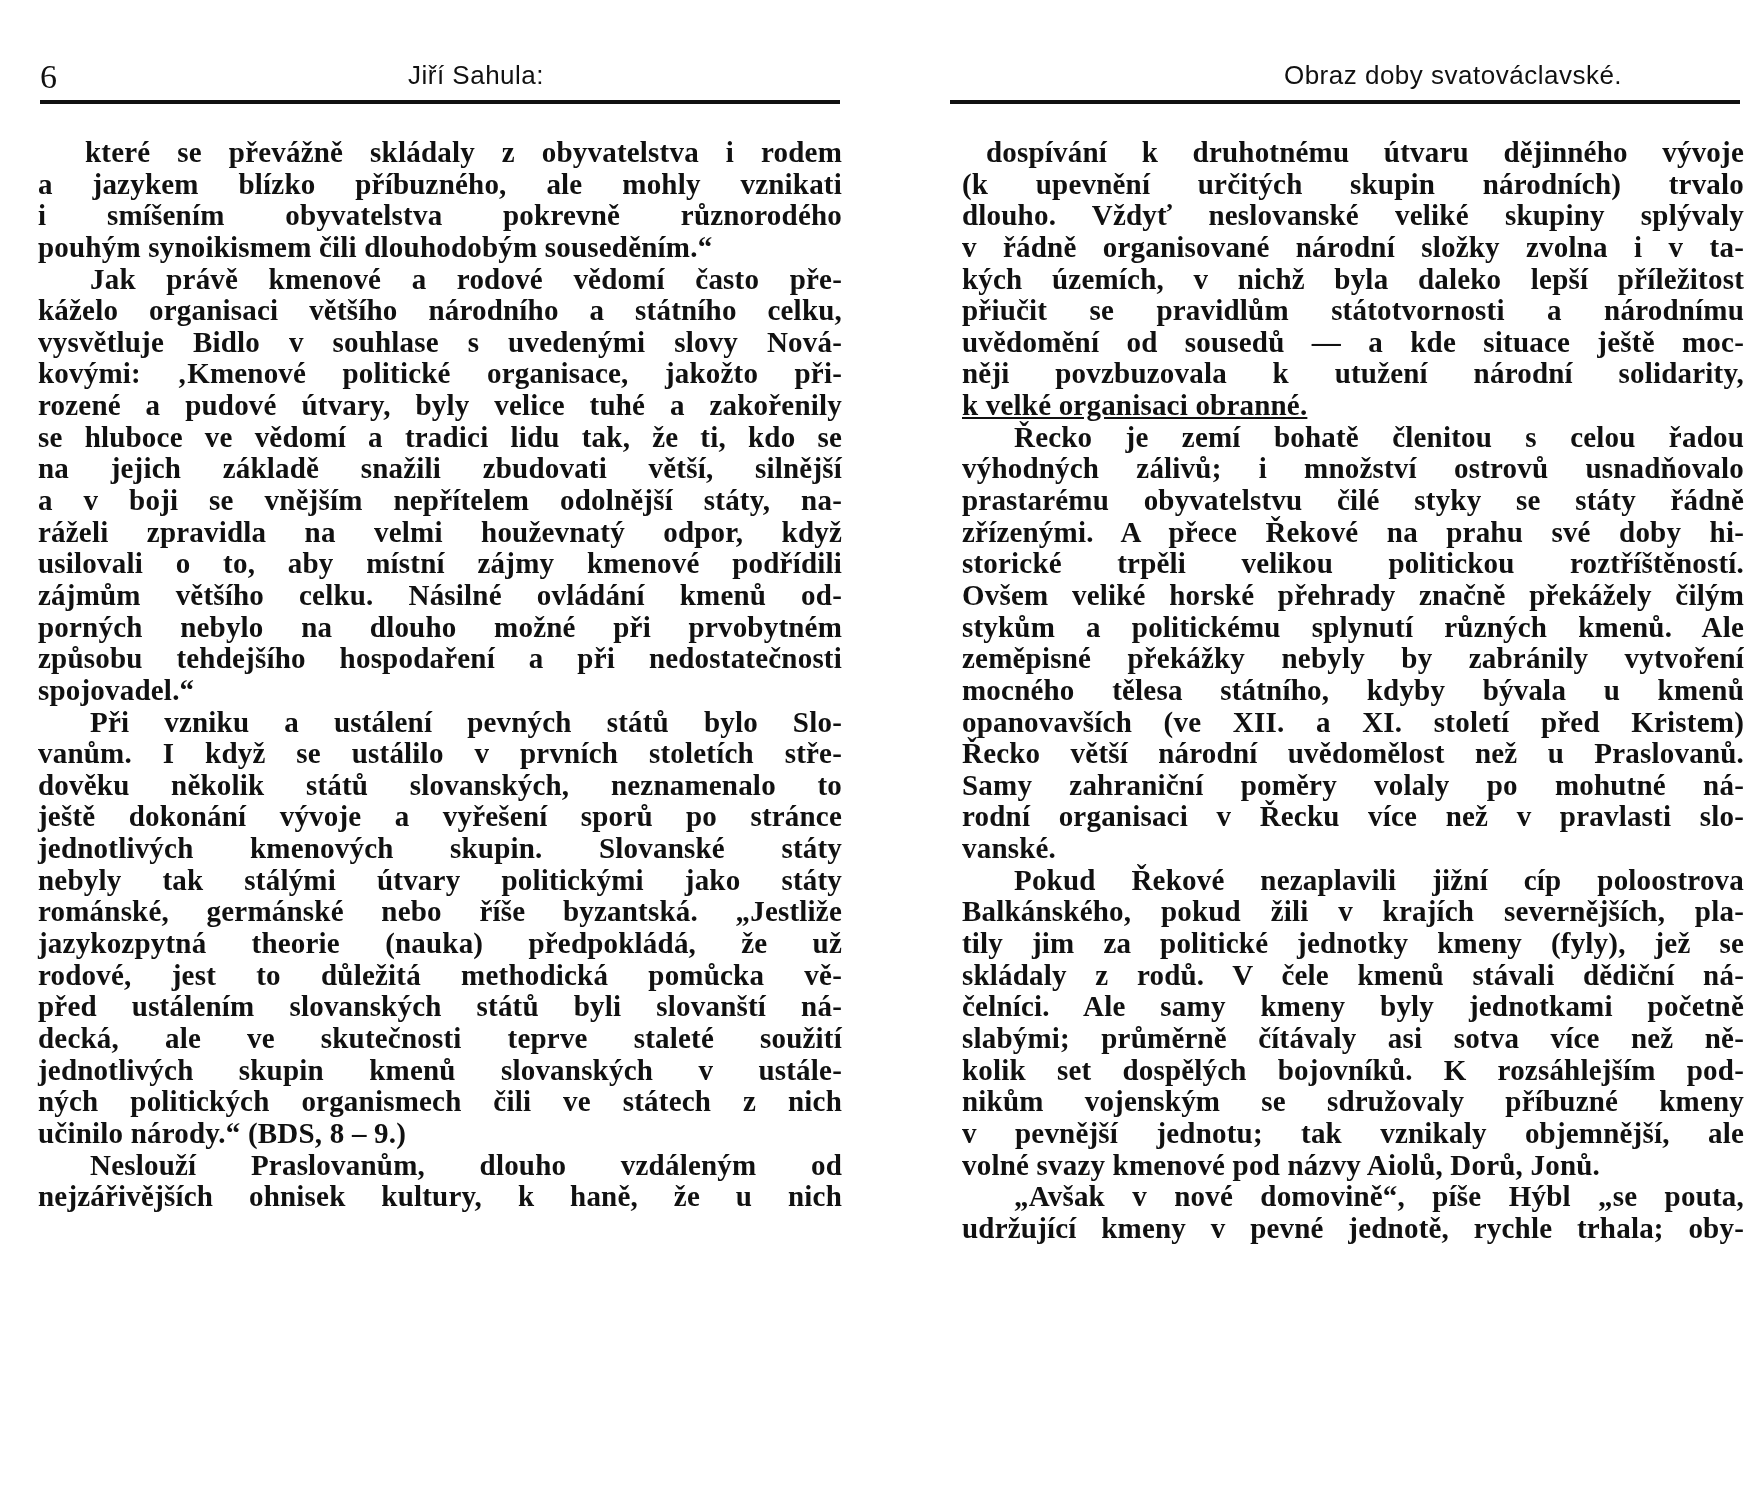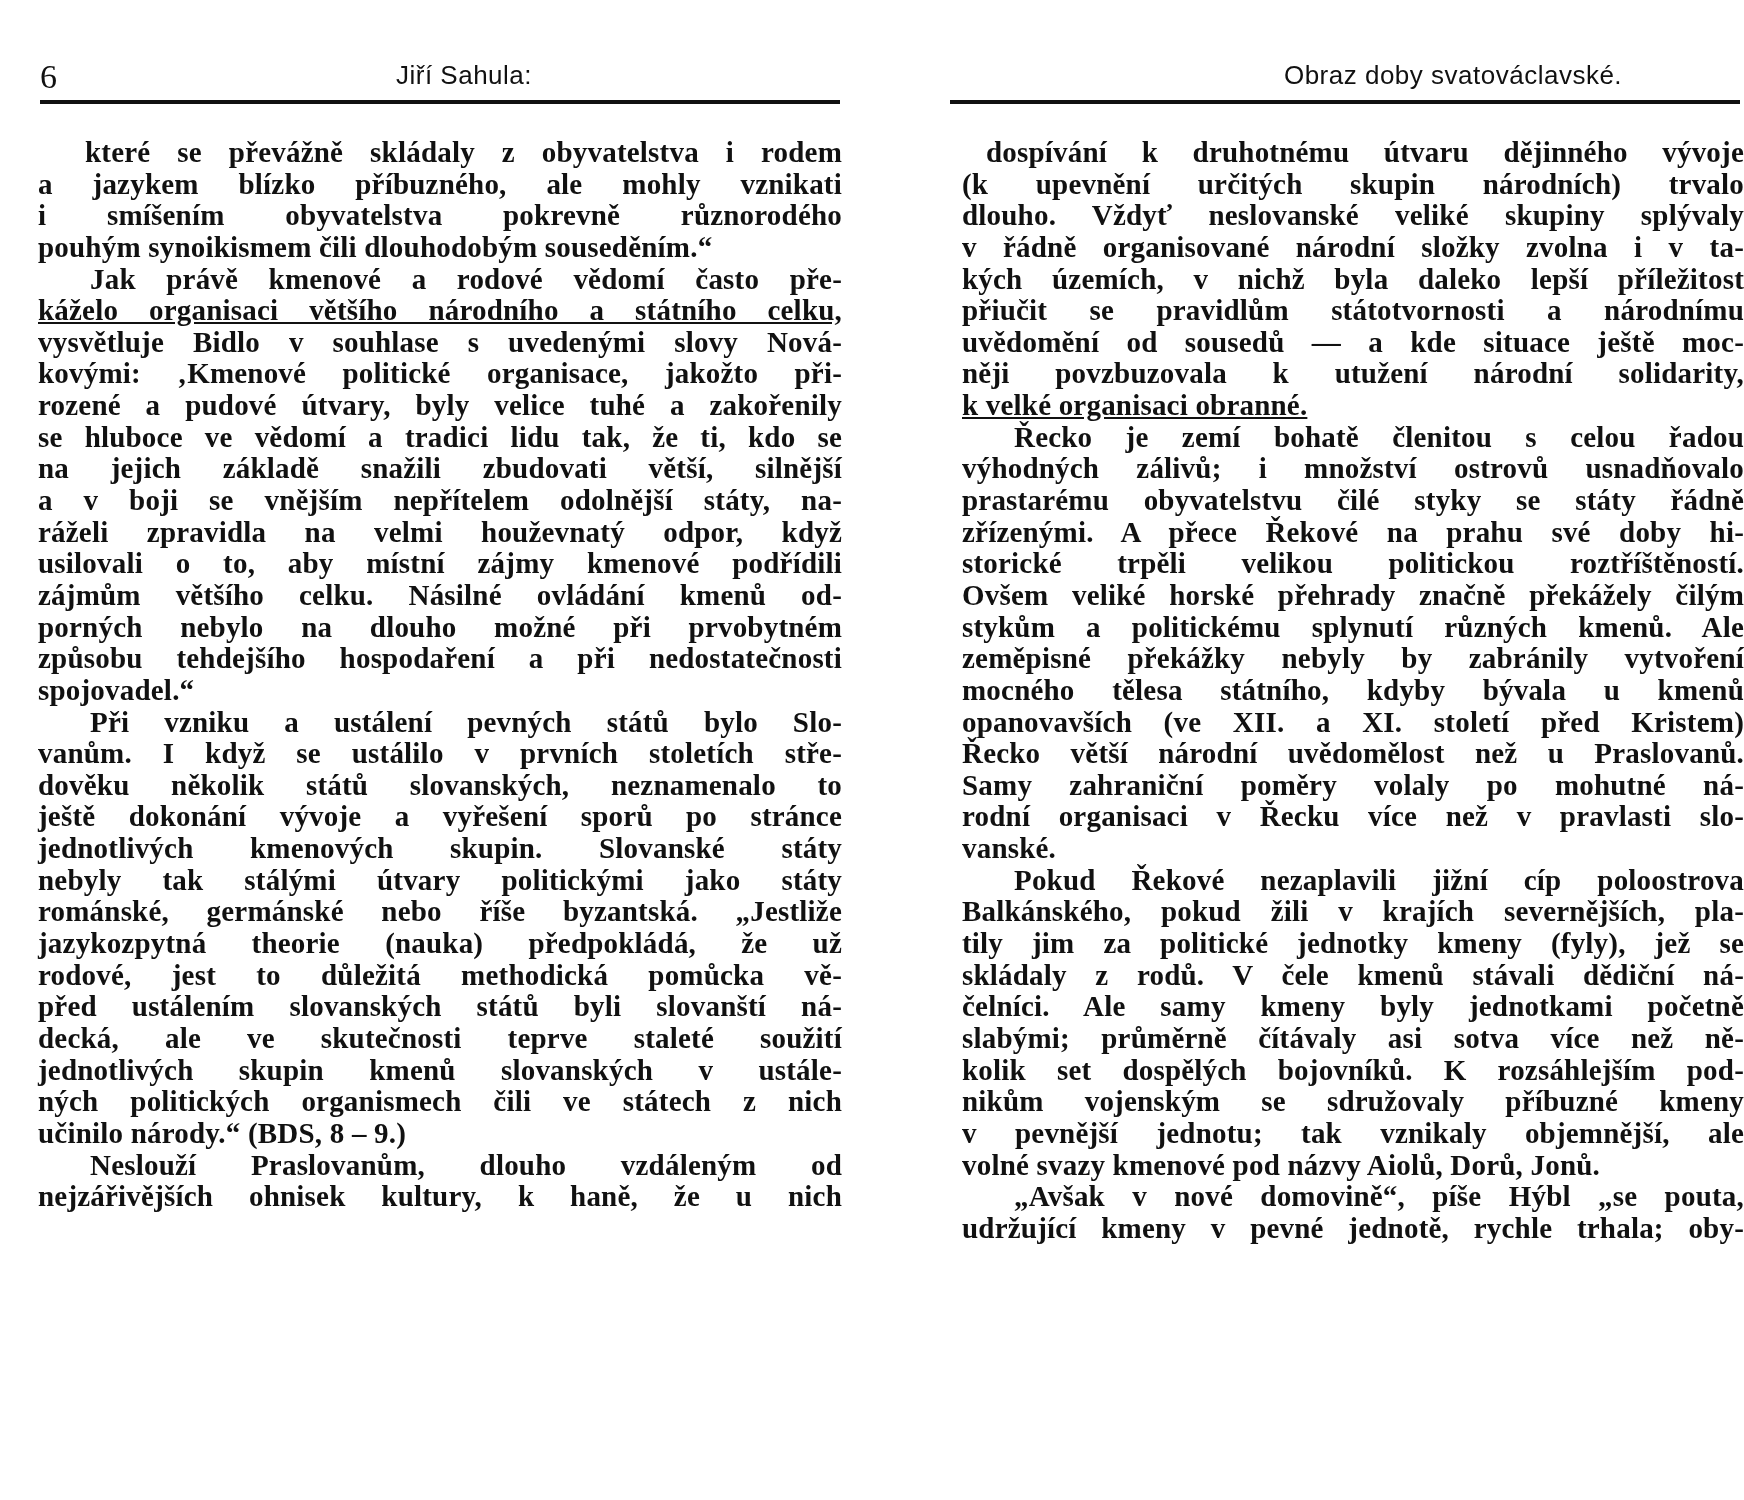--- a/index.html
+++ b/index.html
@@ -16,21 +16,21 @@
       font-family: "Liberation Sans", "DejaVu Sans", sans-serif;
       font-size: 26px; letter-spacing: 0.5px;
     }
     .folio {
       position: absolute; top: 58px;
       font-family: "Liberation Serif", serif;
       font-size: 34px;
     }
     .page-left .folio { left: 40px; }
     .page-right .folio { left: 832px; font-weight: bold; font-size: 30px; top: 62px; }
-    .page-left .header { left: 4px; width: 872px; text-align: center; padding-left: 48px; box-sizing: border-box; }
+    .page-left .header { left: 16px; width: 872px; text-align: center; padding-left: 48px; box-sizing: border-box; }
     .page-right .header { left: 0; width: 872px; text-align: center; padding-left: 210px; box-sizing: border-box; }
     .rule {
       position: absolute; top: 100px; height: 4px; background: #111;
     }
     .page-left .rule { left: 40px; width: 800px; }
     .page-right .rule { left: 38px; width: 790px; }
     .column {
       position: absolute; top: 137px;
       font-family: "Liberation Serif", "DejaVu Serif", serif;
       font-size: 29px;
@@ -54,21 +54,21 @@
 <div class="page page-left">
   <div class="folio">6</div>
   <div class="header">Jiří Sahula:</div>
   <div class="rule"></div>
   <div class="column" id="left-col">
       <span class="line" style="display: block; margin-left: 47px;">které se převážně skládaly z obyvatelstva i rodem</span>
       <span class="line" style="display: block;">a jazykem blízko příbuzného, ale mohly vznikati</span>
       <span class="line" style="display: block;">i smíšením obyvatelstva pokrevně různorodého</span>
       <span class="line last" style="display: block;">pouhým synoikismem čili dlouhodobým souseděním.“</span>
       <span class="line indent" style="display: block;">Jak právě kmenové a rodové vědomí často pře-</span>
-      <span class="line" style="display: block; text-decoration: underline;">káželo organisaci většího národního a státního celku,</span>
+      <span class="line" style="display: block;">káželo organisaci většího národního a státního celku,</span>
       <span class="line" style="display: block;">vysvětluje Bidlo v souhlase s uvedenými slovy Nová-</span>
       <span class="line" style="display: block;">kovými: ‚Kmenové politické organisace, jakožto při-</span>
       <span class="line" style="display: block;">rozené a pudové útvary, byly velice tuhé a zakořenily</span>
       <span class="line" style="display: block;">se hluboce ve vědomí a tradici lidu tak, že ti, kdo se</span>
       <span class="line" style="display: block;">na jejich základě snažili zbudovati větší, silnější</span>
       <span class="line" style="display: block;">a v boji se vnějším nepřítelem odolnější státy, na-</span>
       <span class="line" style="display: block;">ráželi zpravidla na velmi houževnatý odpor, když</span>
       <span class="line" style="display: block;">usilovali o to, aby místní zájmy kmenové podřídili</span>
       <span class="line" style="display: block;">zájmům většího celku. Násilné ovládání kmenů od-</span>
       <span class="line" style="display: block;">porných nebylo na dlouho možné při prvobytném</span>

